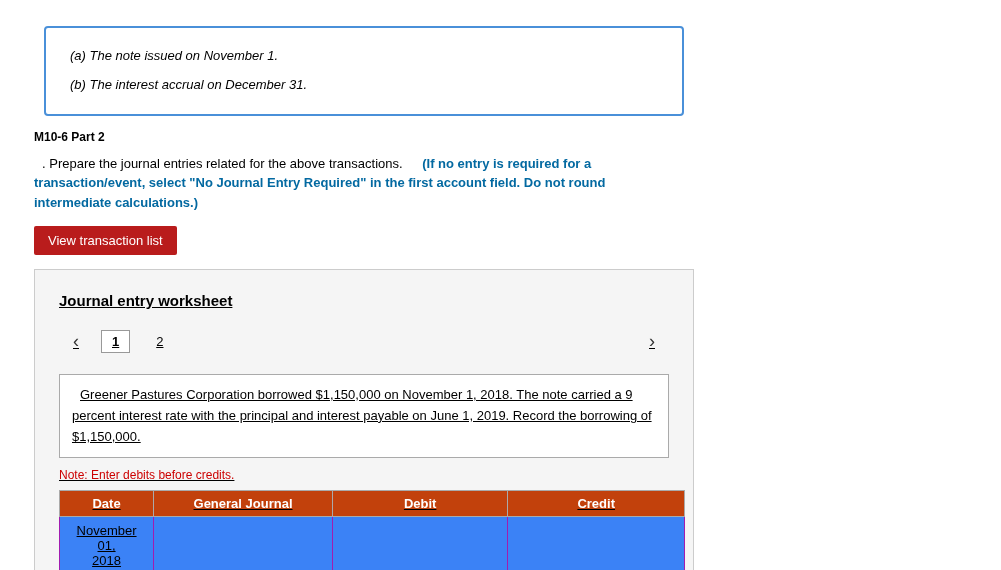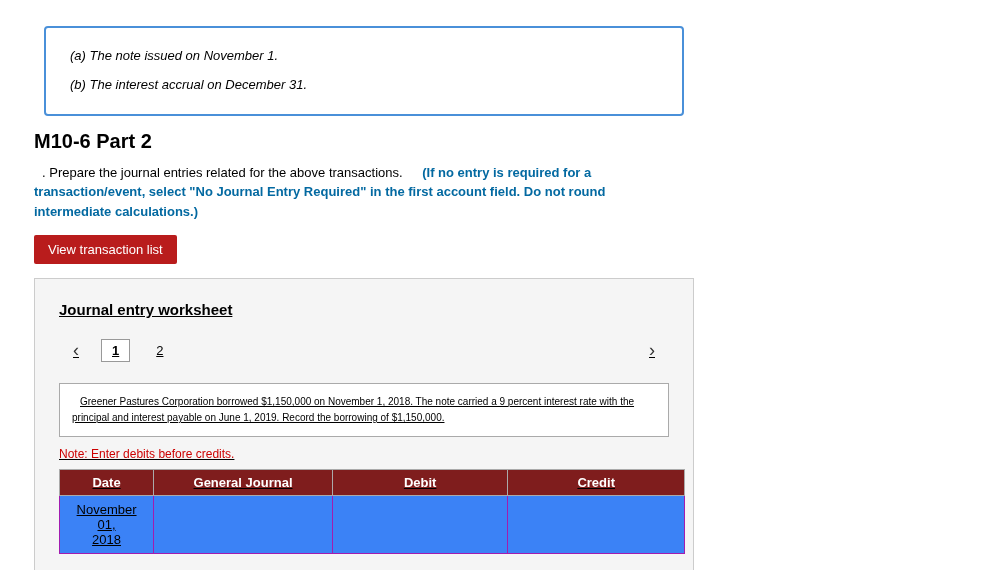--- a/index.html
+++ b/index.html
@@ -15,21 +15,21 @@
       border-radius: 4px;
       padding: 10px 16px;
       margin: 10px 10px 14px 10px;
       font-style: italic;
       font-size: 13px;
       line-height: 1.6;
     }
 
     .section-title {
       font-weight: bold;
-      font-size: 20px;
+      font-size: 12px;
       margin: 10px 10px 10px 0;
     }
 
     .instructions {
       font-size: 13px;
       margin: 0 10px 14px 0;
       line-height: 1.5;
     }
 
     .instructions .red-bold {
@@ -91,38 +91,38 @@
       padding: 3px 10px;
       font-size: 13px;
       cursor: pointer;
     }
 
     .scenario-box {
       border: 1px solid #aaa;
       background: #fff;
       padding: 10px 12px;
       margin-bottom: 10px;
-      font-size: 10px;
+      font-size: 13px;
       line-height: 1.6;
     }
 
     .note-text {
       color: #cc0000;
       font-size: 12px;
       margin-bottom: 6px;
     }
 
     table.journal-table {
       width: 100%;
       border-collapse: collapse;
       font-size: 13px;
     }
 
     table.journal-table thead tr th {
-      background: #7f1d1d;
+      background: #c2410c;
       color: #fff;
       padding: 5px 8px;
       text-align: center;
       border: 1px solid #aaa;
     }
 
     table.journal-table tbody tr td {
       border: 1px solid #a21caf;
       padding: 6px 8px;
       background: #3b82f6;

